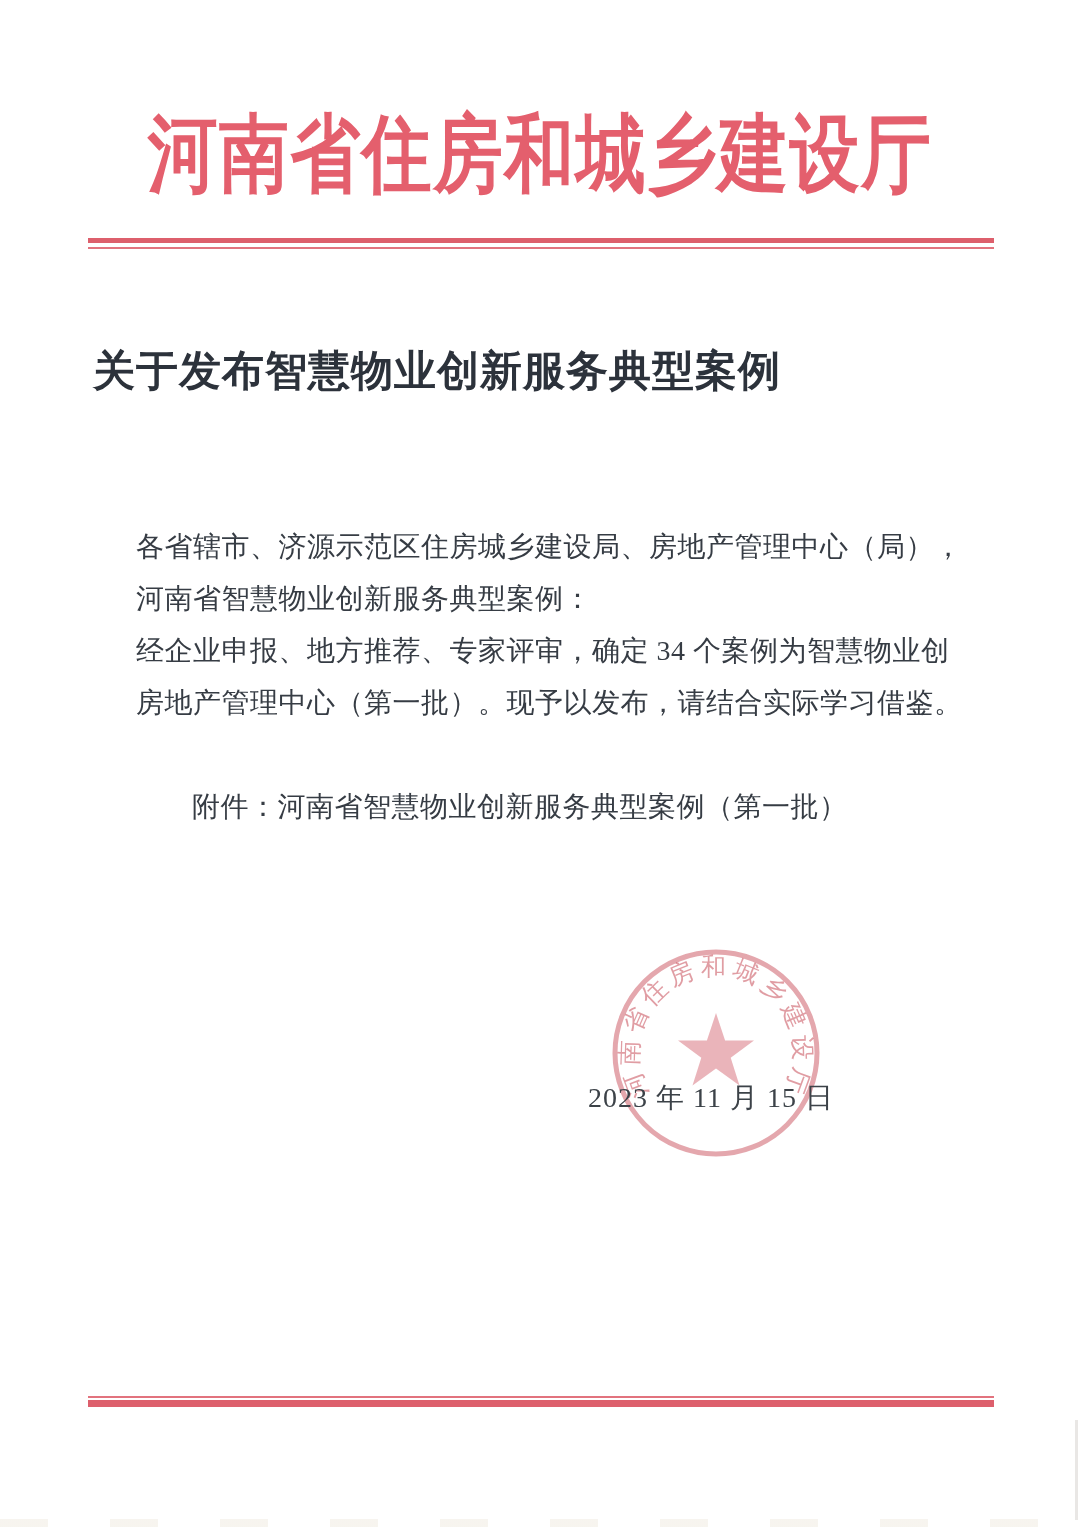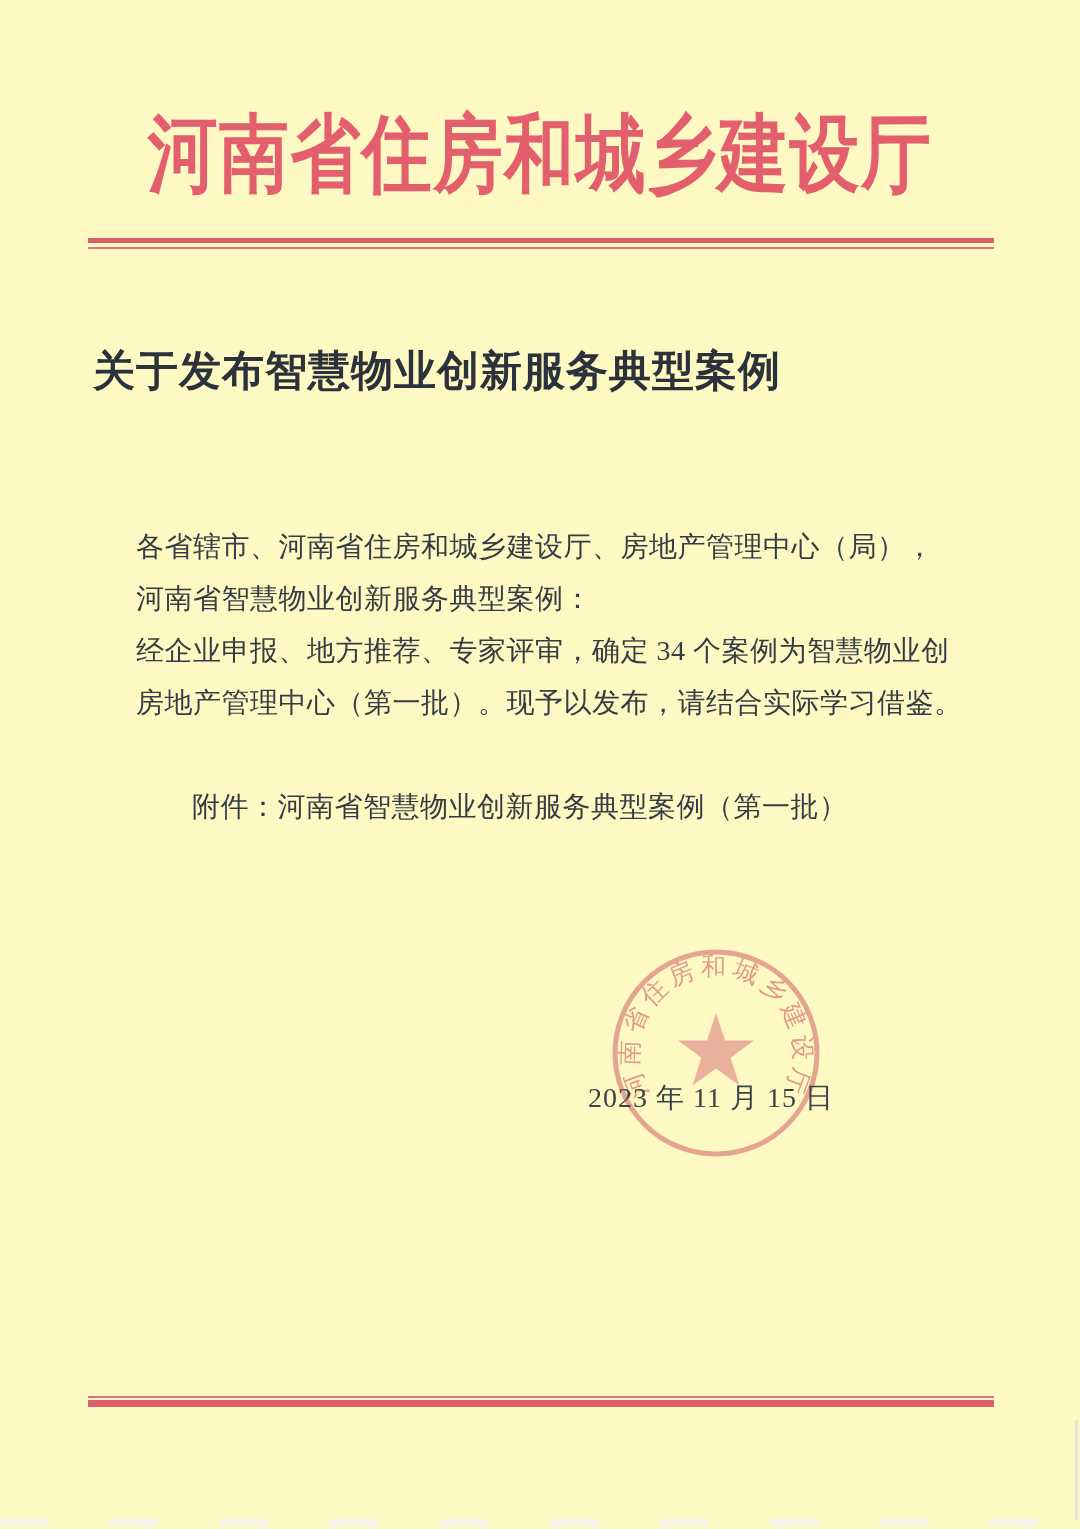--- a/index.html
+++ b/index.html
@@ -6,21 +6,21 @@
     margin: 0;
     padding: 0;
     background: #e9e9e9;
     font-family: "Liberation Serif", "DejaVu Serif", serif;
   }
   .page {
     position: relative;
     width: 1080px;
     height: 1529px;
     margin: 0 auto;
-    background: #fef9c3;
+    background: #ffffff;
     overflow: hidden;
   }
   
   .agency-title {
     position: absolute;
     top: 104px;
     left: 0;
     width: 1080px;
     text-align: center;
     font-size: 85px;
@@ -147,21 +147,21 @@
     <div class="thick"></div>
     <div class="gap"></div>
     <div class="thin"></div>
   </div>
 
   <div class="doc-title">
     <div>关于发布智慧物业创新服务典型案例</div>
   </div>
 
   <div class="body-text">
-    <div class="body-line">各省辖市、河南省住房和城乡建设厅、房地产管理中心（局），</div>
+    <div class="body-line">各省辖市、济源示范区住房城乡建设局、房地产管理中心（局），</div>
     <div class="body-line">河南省智慧物业创新服务典型案例：</div>
     <div class="body-line">经企业申报、地方推荐、专家评审，确定 34 个案例为智慧物业创</div>
     <div class="body-line">房地产管理中心（第一批）。现予以发布，请结合实际学习借鉴。</div>
     <div class="blank-line"></div>
     <div class="body-line indent">附件：河南省智慧物业创新服务典型案例（第一批）</div>
   </div>
 
   <svg class="seal" viewBox="-115 -115 230 230">
     <circle cx="0" cy="0" r="101" fill="none" stroke="rgba(206,95,106,0.60)" stroke-width="5"></circle>
     <polygon points="0,-40 9.1,-12.5 38,-12.4 14.7,4.8 23.5,32.4 0,15.5 -23.5,32.4 -14.7,4.8 -38,-12.4 -9.1,-12.5" fill="rgba(213,108,118,0.55)"></polygon>

